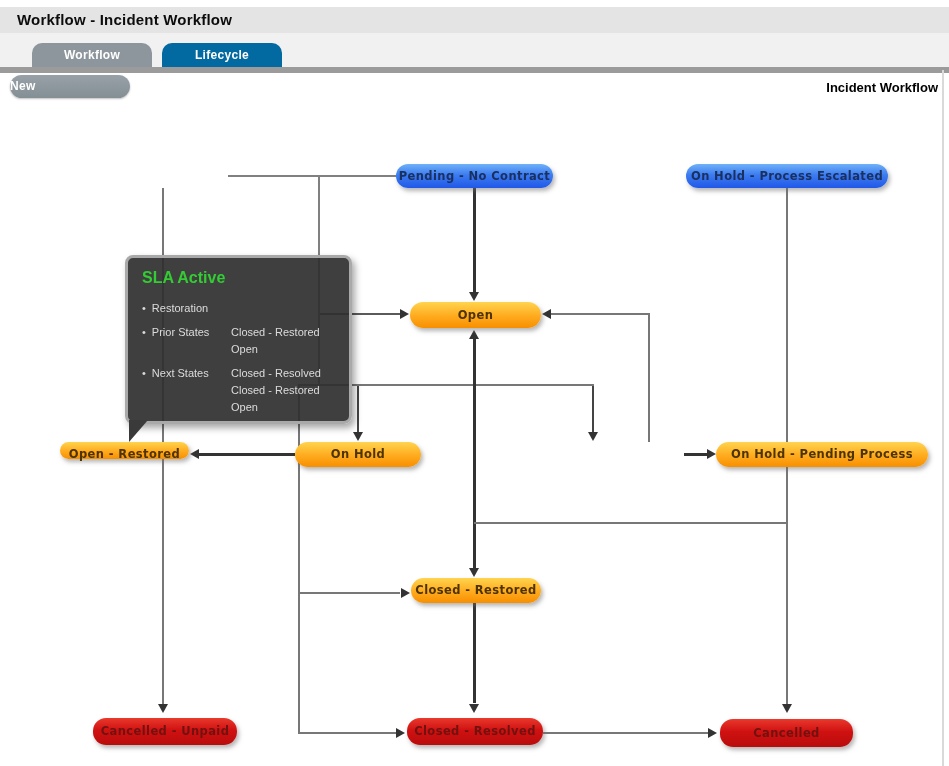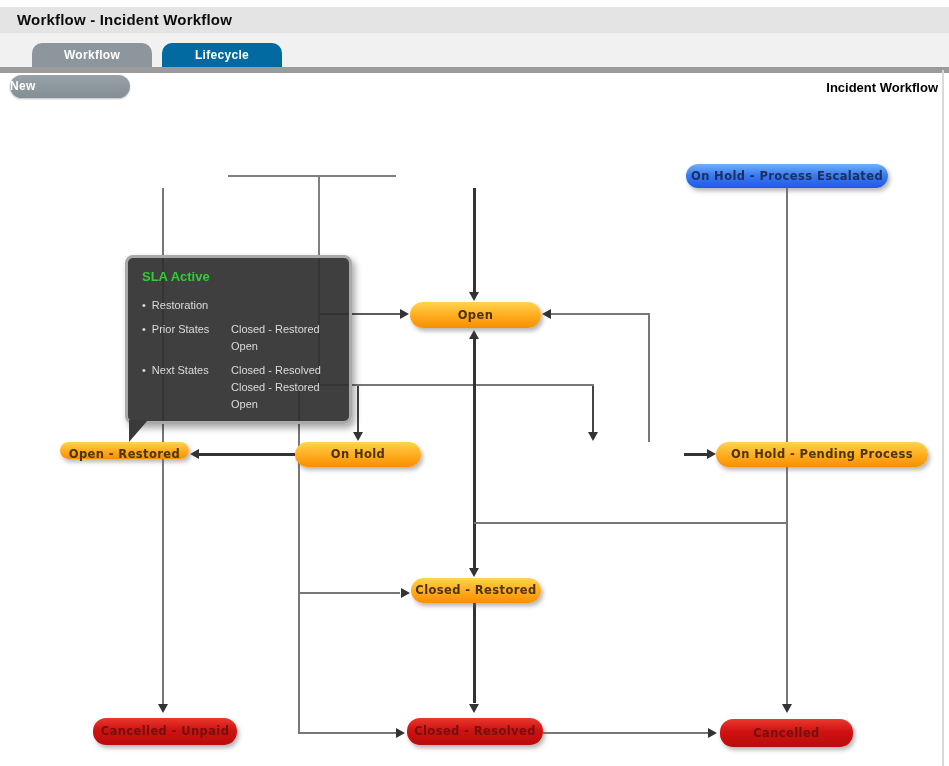--- a/index.html
+++ b/index.html
@@ -35,21 +35,21 @@
         letter-spacing:.4px;box-shadow:2px 3px 4px rgba(110,110,110,.5);cursor:pointer;z-index:3;}
   .node.blue{background:linear-gradient(180deg,#6fb1f8 0%,#3c7cf0 45%,#2158e8 100%);color:#1a3060;}
   .node.orange{background:linear-gradient(180deg,#ffd44e 0%,#ffaa1e 55%,#f78f00 100%);color:#4d3300;}
   .node.red{background:linear-gradient(180deg,#e9392d 0%,#d01111 45%,#b90c0c 100%);color:#701210;}
   
   .tooltip{position:absolute;left:125px;top:255px;width:221px;height:163px;z-index:10;
         background:rgba(47,47,47,.92);border:3px solid #a9a9a9;border-radius:8px;
         box-shadow:3px 4px 7px rgba(0,0,0,.35);color:#dcdcdc;font-size:11px;}
   .tooltip .tail{position:absolute;left:1px;bottom:-21px;width:0;height:0;
         border-top:22px solid #3a3a3a;border-right:19px solid transparent;}
-  .tooltip .tt-title{margin:11px 0 13px 14px;font-size:13px;font-weight:bold;color:#33cc33;}
+  .tooltip .tt-title{margin:11px 0 13px 14px;font-size:16px;font-weight:bold;color:#33cc33;}
   .tt-row{display:flex;margin:0 8px 7px 14px;line-height:17px;}
   .tt-label{flex:0 0 89px;}
   .tt-bullet{margin-right:6px;}
   .tt-values{flex:1;}
   .tt-values div{line-height:17px;}
 </style>
 </head>
 <body>
 
 <div class="screen">
@@ -98,20 +98,21 @@
     <div class="ah right" style="left:707px;top:449px;"></div>
     <div class="ah up" style="left:469px;top:330px;"></div>
     <div class="ah down" style="left:469px;top:568px;"></div>
     <div class="ah right" style="left:401px;top:588px;"></div>
     <div class="ah down" style="left:469px;top:704px;"></div>
     <div class="ah right" style="left:396px;top:728px;"></div>
     <div class="ah down" style="left:158px;top:704px;"></div>
     <div class="ah down" style="left:782px;top:704px;"></div>
     <div class="ah right" style="left:708px;top:728px;"></div>
 
+    <div class="node blue" style="left:396px;top:164px;width:157px;height:24px;line-height:24px;">Pending - No Contract</div>
     <div class="node blue" style="left:686px;top:164px;width:202px;height:24px;line-height:24px;">On Hold - Process Escalated</div>
     <div class="node orange" style="left:410px;top:302px;width:131px;height:26px;line-height:26px;">Open</div>
     <div class="node orange" style="left:60px;top:442px;width:129px;height:17px;line-height:25px;">Open - Restored</div>
     <div class="node orange" style="left:295px;top:442px;width:126px;height:25px;line-height:25px;">On Hold</div>
     <div class="node orange" style="left:716px;top:442px;width:212px;height:25px;line-height:25px;">On Hold - Pending Process</div>
     <div class="node orange" style="left:411px;top:578px;width:130px;height:25px;line-height:25px;">Closed - Restored</div>
     <div class="node red" style="left:93px;top:718px;width:144px;height:27px;line-height:27px;">Cancelled - Unpaid</div>
     <div class="node red" style="left:407px;top:718px;width:136px;height:27px;line-height:27px;">Closed - Resolved</div>
     <div class="node red" style="left:720px;top:719px;width:133px;height:28px;line-height:28px;">Cancelled</div>
 

